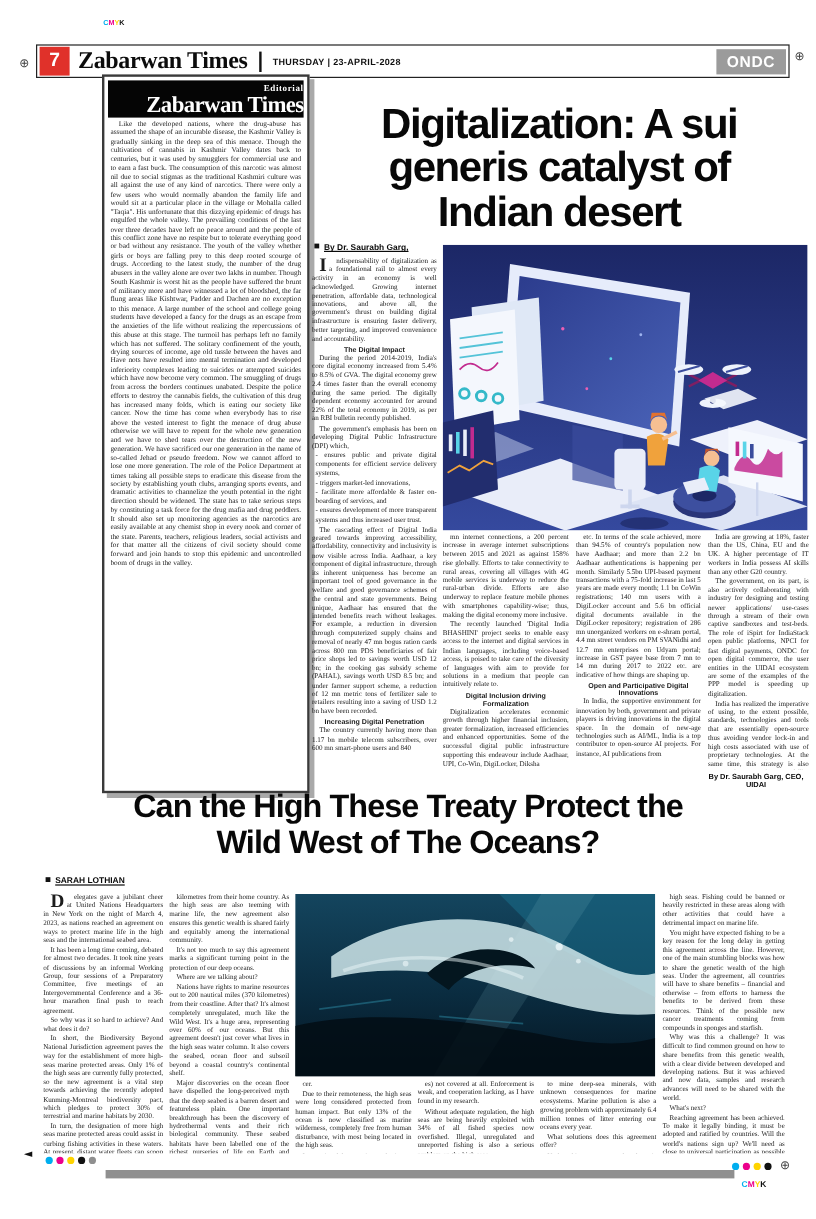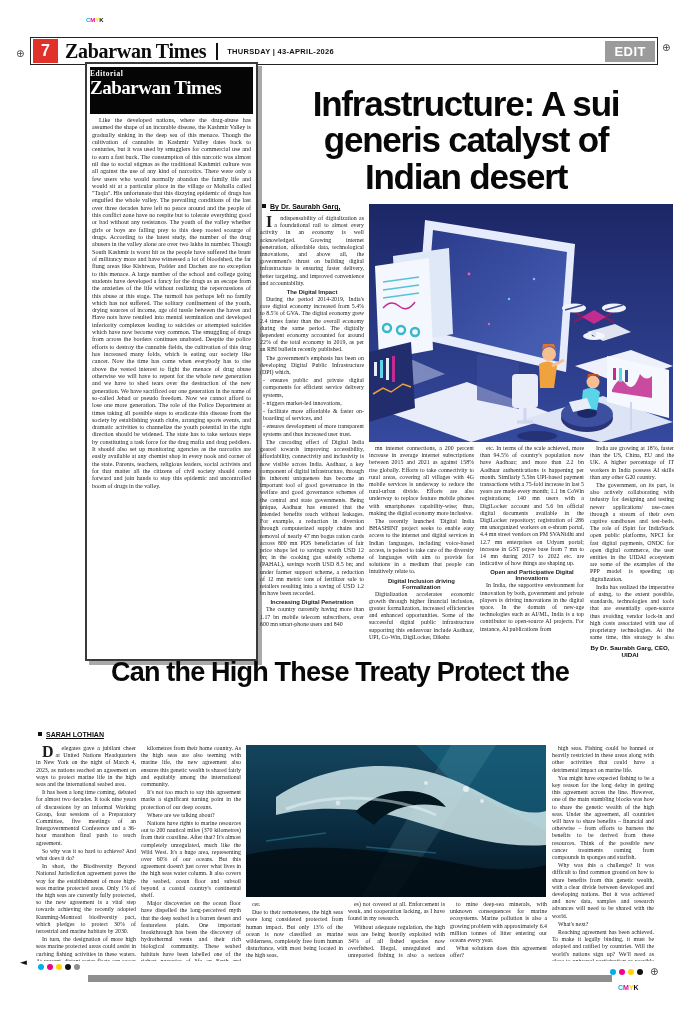--- a/index.html
+++ b/index.html
@@ -16,21 +16,21 @@
            align-items:center;justify-content:center;font:bold 16px "Liberation Sans",sans-serif;}
   .papername{font:bold 20px "Liberation Serif",serif;color:#0c0c0c;margin-left:7px;letter-spacing:-0.3px;}
   .hdr-div{width:2px;height:17px;background:#111;margin:0 9px 0 10px;}
   .dateline{font:bold 7.5px "Liberation Sans",sans-serif;letter-spacing:0.3px;color:#111;}
   .hdr-spacer{flex:1}
   .edit-badge{background:#9b9b9b;color:#fff;font:bold 13px "Liberation Sans",sans-serif;
               padding:3px 9px;margin-right:2px;letter-spacing:0.5px;}
   
   .edbox{position:absolute;left:85px;top:62px;width:173px;height:599px;border:2px solid #3a3a3a;
          background:#fff;box-shadow:4px 4px 0 #a9a9a9;box-sizing:border-box;}
-  .edmast{margin:3px;background:#050505;color:#fff;text-align:left;padding:2px 0 16px;}
+  .edmast{margin:3px;background:#050505;color:#fff;text-align:right;padding:2px 0 0;}
   .edmast .lbl{font:bold 7.5px "Liberation Serif",serif;letter-spacing:0.5px;display:block;}
   .edmast .ttl{font:bold 19px "Liberation Serif",serif;letter-spacing:-0.5px;display:block;line-height:20px;}
   .edhead{font:bold 12.5px "Liberation Sans",sans-serif;text-align:center;line-height:1.05;
           letter-spacing:-0.3px;margin:4px 6px 3px;color:#0a0a0a;}
   .edbody{margin:1px 5px;text-align:justify;font-size:6.1px;line-height:1.2;color:#1b1b1b;
           height:516px;overflow:hidden;}
   .edbody p{margin:0;text-indent:7px;}
   
   .col{position:absolute;text-align:justify;font-size:5.9px;line-height:1.22;color:#1c1c1c;overflow:hidden;}
   .col p{margin:0 0 1px;text-indent:6px;}
@@ -62,37 +62,37 @@
 <div class="page">
 
   <span class="cmyk-label" style="left:86px;top:17px;"><span class="c">C</span><span class="m">M</span><span class="y">Y</span><span class="k">K</span></span>
   <span class="regmark" style="left:16px;top:48px;">⊕</span>
   <span class="regmark" style="left:662px;top:42px;">⊕</span>
 
   <div class="header">
     <div class="pagenum">7</div>
     <div class="papername">Zabarwan Times</div>
     <div class="hdr-div"></div>
-    <div class="dateline">THURSDAY | 43-APRIL-2026</div>
+    <div class="dateline">THURSDAY | 23-APRIL-2028</div>
     <div class="hdr-spacer"></div>
-    <div class="edit-badge">EDIT</div>
+    <div class="edit-badge">ONDC</div>
   </div>
 
   <div class="edbox">
     <div class="edmast">
       <span class="lbl">Editorial</span>
       <span class="ttl">Zabarwan Times</span>
     </div>
     <div class="edbody">
       <p>Like the developed nations, where the drug-abuse has assumed the shape of an incurable disease, the Kashmir Valley is gradually sinking in the deep sea of this menace. Though the cultivation of cannabis in Kashmir Valley dates back to centuries, but it was used by smugglers for commercial use and to earn a fast buck. The consumption of this narcotic was almost nil due to social stigmas as the traditional Kashmiri culture was all against the use of any kind of narcotics. There were only a few users who would normally abandon the family life and would sit at a particular place in the village or Mohalla called "Taqia". His unfortunate that this dizzying epidemic of drugs has engulfed the whole valley. The prevailing conditions of the last over three decades have left no peace around and the people of this conflict zone have no respite but to tolerate everything good or bad without any resistance. The youth of the valley whether girls or boys are falling prey to this deep rooted scourge of drugs. According to the latest study, the number of the drug abusers in the valley alone are over two lakhs in number. Though South Kashmir is worst hit as the people have suffered the brunt of militancy more and have witnessed a lot of bloodshed, the far flung areas like Kishtwar, Padder and Dachen are no exception to this menace. A large number of the school and college going students have developed a fancy for the drugs as an escape from the anxieties of the life without realizing the repercussions of this abuse at this stage. The turmoil has perhaps left no family which has not suffered. The solitary confinement of the youth, drying sources of income, age old tussle between the haves and Have nots have resulted into mental termination and developed inferiority complexes leading to suicides or attempted suicides which have now become very common. The smuggling of drugs from across the borders continues unabated. Despite the police efforts to destroy the cannabis fields, the cultivation of this drug has increased many folds, which is eating our society like cancer. Now the time has come when everybody has to rise above the vested interest to fight the menace of drug abuse otherwise we will have to repent for the whole new generation and we have to shed tears over the destruction of the new generation. We have sacrificed our one generation in the name of so-called Jehad or pseudo freedom. Now we cannot afford to lose one more generation. The role of the Police Department at times taking all possible steps to eradicate this disease from the society by establishing youth clubs, arranging sports events, and dramatic activities to channelize the youth potential in the right direction should be widened. The state has to take serious steps by constituting a task force for the drug mafia and drug peddlers. It should also set up monitoring agencies as the narcotics are easily available at any chemist shop in every nook and corner of the state. Parents, teachers, religious leaders, social activists and for that matter all the citizens of civil society should come forward and join hands to stop this epidemic and uncontrolled boom of drugs in the valley.</p>
     </div>
   </div>
 
   <div class="main-headline">
-    <div>Infrastructure: A sui</div>
+    <div>Digitalization: A sui</div>
     <div>generis catalyst of</div>
     <div>Indian desert</div>
   </div>
   <div class="byline" style="left:262px;top:203px;">
     <span class="bullet"></span><span class="bt">By Dr. Saurabh Garg,</span>
   </div>
 
   <div class="col" style="left:260px;top:215px;width:104px;height:430px;">
     <p><span class="dc">I</span><span>ndispensability of digitalization as a foundational rail to almost every activity in an economy is well acknowledged. Growing internet penetration, affordable data, technological innovations, and above all, the government's thrust on building digital infrastructure is ensuring faster delivery, better targeting, and improved convenience and accountability.</span></p>
     <p class="bh">The Digital Impact</p>
@@ -205,20 +205,21 @@
 
   <div class="col" style="left:590px;top:445px;width:84px;height:196px;">
     <p>India are growing at 18%, faster than the US, China, EU and the UK. A higher percentage of IT workers in India possess AI skills than any other G20 country.</p>
     <p>The government, on its part, is also actively collaborating with industry for designing and testing newer applications/ use-cases through a stream of their own captive sandboxes and test-beds. The role of iSpirt for IndiaStack open public platforms, NPCI for fast digital payments, ONDC for open digital commerce, the user entities in the UIDAI ecosystem are some of the examples of the PPP model is speeding up digitalization.</p>
     <p>India has realized the imperative of using, to the extent possible, standards, technologies and tools that are essentially open-source thus avoiding vendor lock-in and high costs associated with use of proprietary technologies. At the same time, this strategy is also encouraging interoperability among and scalability of, various solutions built on top of open tools, while enabling affordability.</p>
   </div>
   <div class="signature">By Dr. Saurabh Garg, CEO, UIDAI</div>
 
   <div class="ocean-headline">
     <div>Can the High These Treaty Protect the</div>
+    <div>Wild West of The Oceans?</div>
   </div>
   <div class="byline" style="left:38px;top:731px;">
     <span class="bullet"></span><span class="bt">SARAH LOTHIAN</span>
   </div>
 
   <div class="col" style="left:36px;top:745px;width:100px;height:216px;">
     <p><span class="dc">D</span><span>elegates gave a jubilant cheer at United Nations Headquarters in New York on the night of March 4, 2023, as nations reached an agreement on ways to protect marine life in the high seas and the international seabed area.</span></p>
     <p>It has been a long time coming, debated for almost two decades. It took nine years of discussions by an informal Working Group, four sessions of a Preparatory Committee, five meetings of an Intergovernmental Conference and a 36-hour marathon final push to reach agreement.</p>
     <p>So why was it so hard to achieve? And what does it do?</p>
     <p>In short, the Biodiversity Beyond National Jurisdiction agreement paves the way for the establishment of more high-seas marine protected areas. Only 1% of the high seas are currently fully protected, so the new agreement is a vital step towards achieving the recently adopted Kunming-Montreal biodiversity pact, which pledges to protect 30% of terrestrial and marine habitats by 2030.</p>

